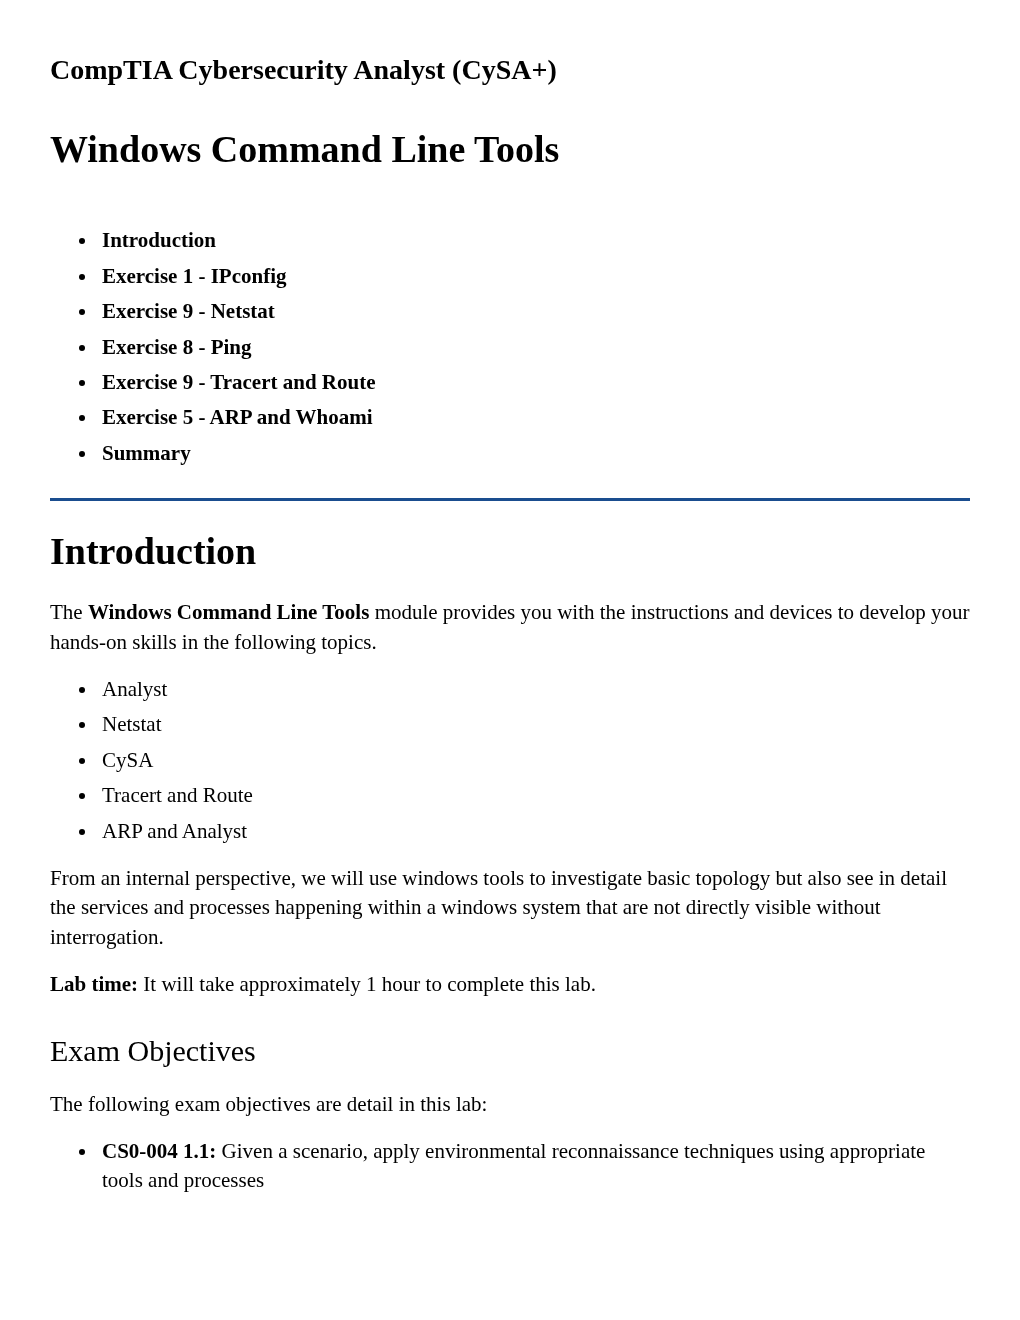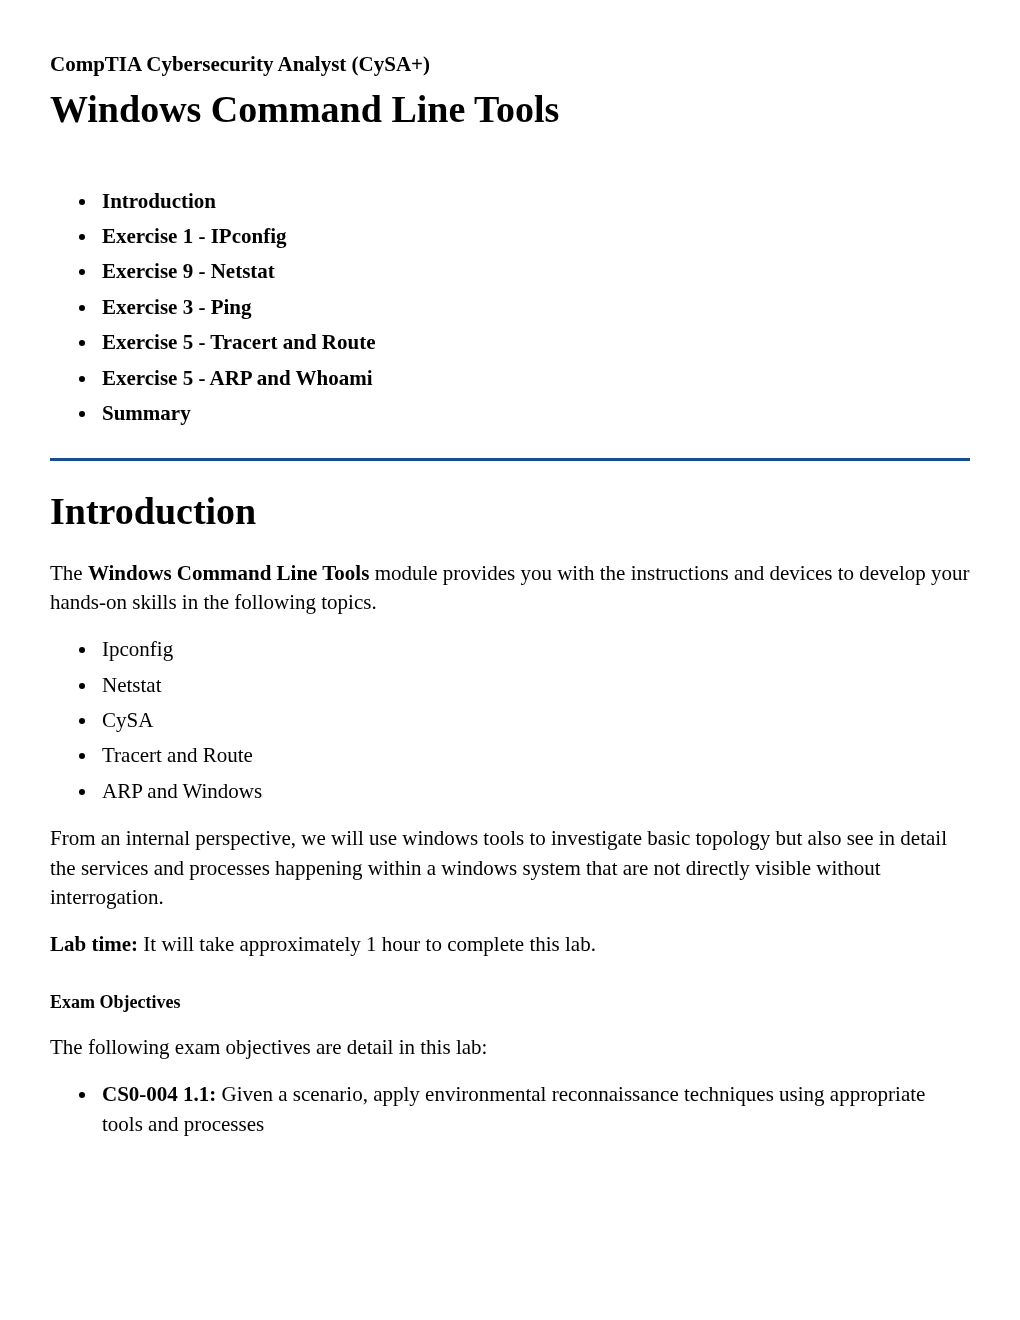--- a/index.html
+++ b/index.html
@@ -6,36 +6,36 @@
       font-family: Georgia, 'Times New Roman', serif;
       max-width: 920px;
       margin: 0 auto;
       padding: 50px;
       color: #000;
       line-height: 1.4;
       font-size: 21px;
     }
     .course-name {
       font-weight: bold;
-      font-size: 21px;
-      margin-bottom: 4px;
+      font-size: 28px;
+      margin-bottom: 34px;
     }
     h1.page-title {
       font-size: 38px;
       font-weight: bold;
       margin: 0 0 50px 0;
     }
     h1.section-heading {
       font-size: 38px;
       font-weight: bold;
       margin: 20px 0 20px 0;
     }
     h2.subsection-heading {
-      font-size: 18px;
-      font-weight: bold;
+      font-size: 30px;
+      font-weight: normal;
       margin: 30px 0 18px 0;
     }
     ul {
       padding-left: 48px;
       margin: 16px 0;
     }
     li {
       margin: 6px 0;
       padding-left: 4px;
     }
@@ -58,40 +58,40 @@
 <body>
 
 <div class="course-name">CompTIA Cybersecurity Analyst (CySA+)</div>
 
 <h1 class="page-title">Windows Command Line Tools</h1>
 
 <ul class="toc">
   <li>Introduction</li>
   <li>Exercise 1 - IPconfig</li>
   <li>Exercise 9 - Netstat</li>
-  <li>Exercise 3 - Ping</li>
-  <li>Exercise 5 - Tracert and Route</li>
+  <li>Exercise 8 - Ping</li>
+  <li>Exercise 9 - Tracert and Route</li>
   <li>Exercise 5 - ARP and Whoami</li>
   <li>Summary</li>
 </ul>
 
 <hr class="divider">
 
 <h1 class="section-heading">Introduction</h1>
 
 <p>
   <span>The </span><span class="bold">Windows Command Line Tools</span><span> module provides you with the instructions and devices to develop your hands-on skills in the following topics.</span>
 </p>
 
 <ul>
-  <li>Ipconfig</li>
+  <li>Analyst</li>
   <li>Netstat</li>
   <li>CySA</li>
   <li>Tracert and Route</li>
-  <li>ARP and Windows</li>
+  <li>ARP and Analyst</li>
 </ul>
 
 <p>From an internal perspective, we will use windows tools to investigate basic topology but also see in detail the services and processes happening within a windows system that are not directly visible without interrogation.</p>
 
 <p>
   <span class="bold">Lab time:</span><span> It will take approximately 1 hour to complete this lab.</span>
 </p>
 
 <h2 class="subsection-heading">Exam Objectives</h2>
 

